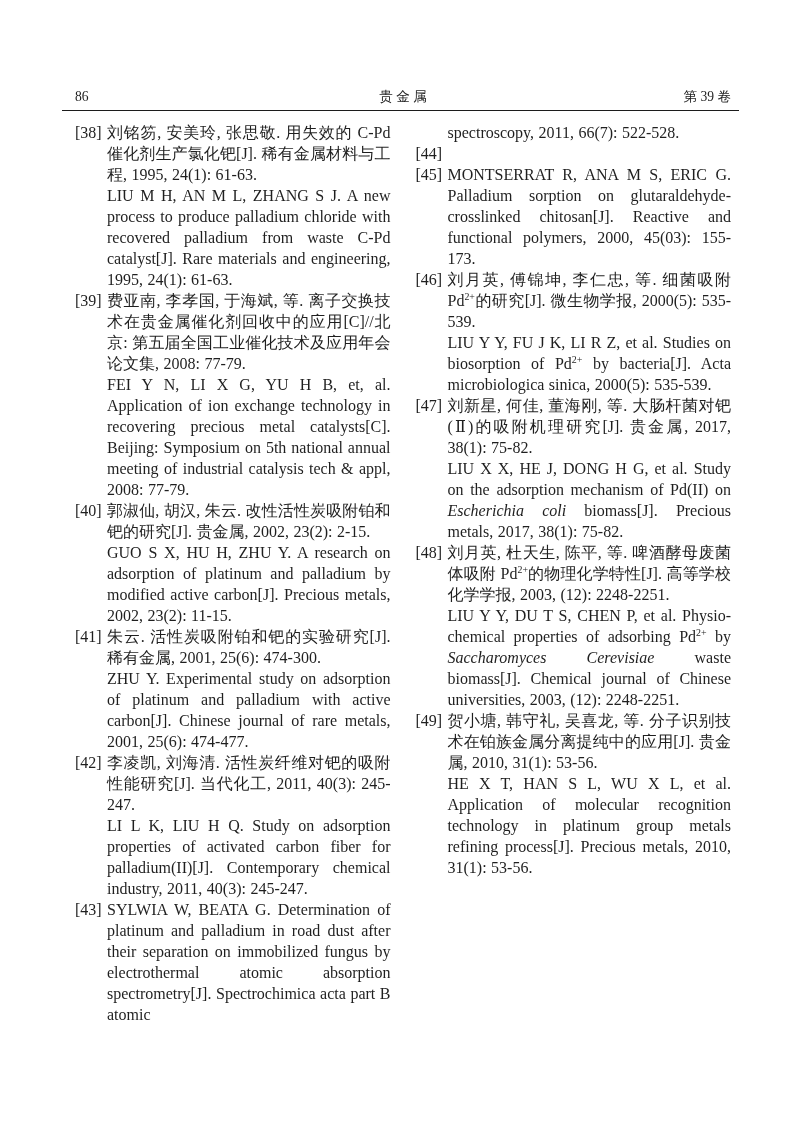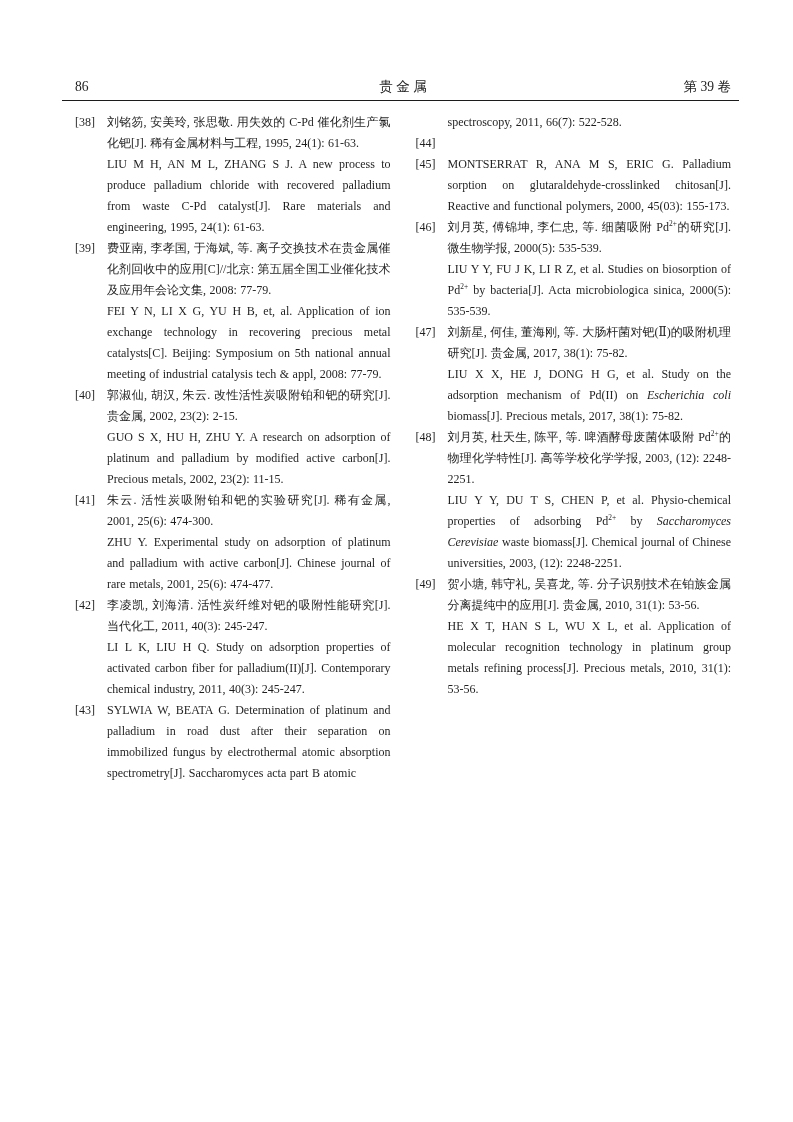--- a/index.html
+++ b/index.html
@@ -9,40 +9,41 @@
     height: 1122px;
     background: #ffffff;
     color: #1f1f1f;
     font-family: "Liberation Serif", "DejaVu Serif", serif;
     position: relative;
     overflow: hidden;
   }
   .page {
     width: 793px;
     height: 848px;
-    padding-top: 78px;
+    padding-top: 48px;
+    margin-top: 40px;
   }
   .page-header {
     margin: 0 54px 0 62px;
     padding: 0 8px 5px 13px;
     border-bottom: 1.5px solid #1c1c1c;
     font-size: 13.6px;
     line-height: 17px;
     position: relative;
   }
   .page-header .page-num { position: absolute; left: 13px; bottom: 5px; }
   .page-header .journal-title { display: block; text-align: center; }
   .page-header .volume { position: absolute; right: 8px; bottom: 5px; }
   .columns {
     margin: 11px 62px 0 75px;
     display: flex;
     gap: 25px;
   }
   .col { flex: 1 1 0; min-width: 0; }
-  .ref { display: flex; font-size: 12px; line-height: 21px; }
+  .ref { display: flex; font-size: 16px; line-height: 21px; }
   .ref-num { flex: 0 0 32px; }
   .ref-text { flex: 1 1 auto; text-align: justify; min-width: 0; }
   .cite { margin: 0; word-spacing: 0.5px; }
   sup { font-size: 0.62em; line-height: 0; vertical-align: super; }
   i { font-style: italic; }
 </style>
 </head>
 <body>
 
 <div class="page">
@@ -88,21 +89,21 @@
         <span class="ref-num">[42]</span>
         <div class="ref-text">
           <p class="cite">李凌凯, 刘海清. 活性炭纤维对钯的吸附性能研究[J]. 当代化工, 2011, 40(3): 245-247.</p>
           <p class="cite">LI L K, LIU H Q. Study on adsorption properties of activated carbon fiber for palladium(II)[J]. Contemporary chemical industry, 2011, 40(3): 245-247.</p>
         </div>
       </div>
       <div class="ref">
         <span class="ref-num">[43]</span>
         <div class="ref-text">
 
-          <p class="cite">SYLWIA W, BEATA G. Determination of platinum and palladium in road dust after their separation on immobilized fungus by electrothermal atomic absorption spectrometry[J]. Saccharomyces acta part B atomic</p>
+          <p class="cite">SYLWIA W, BEATA G. Determination of platinum and palladium in road dust after their separation on immobilized fungus by electrothermal atomic absorption spectrometry[J]. Spectrochimica acta part B atomic</p>
         </div>
       </div>
     </div>
 
     <div class="col">
       <div class="ref">
         <span class="ref-num"></span>
         <div class="ref-text">
 
           <p class="cite">spectroscopy, 2011, 66(7): 522-528.</p>

